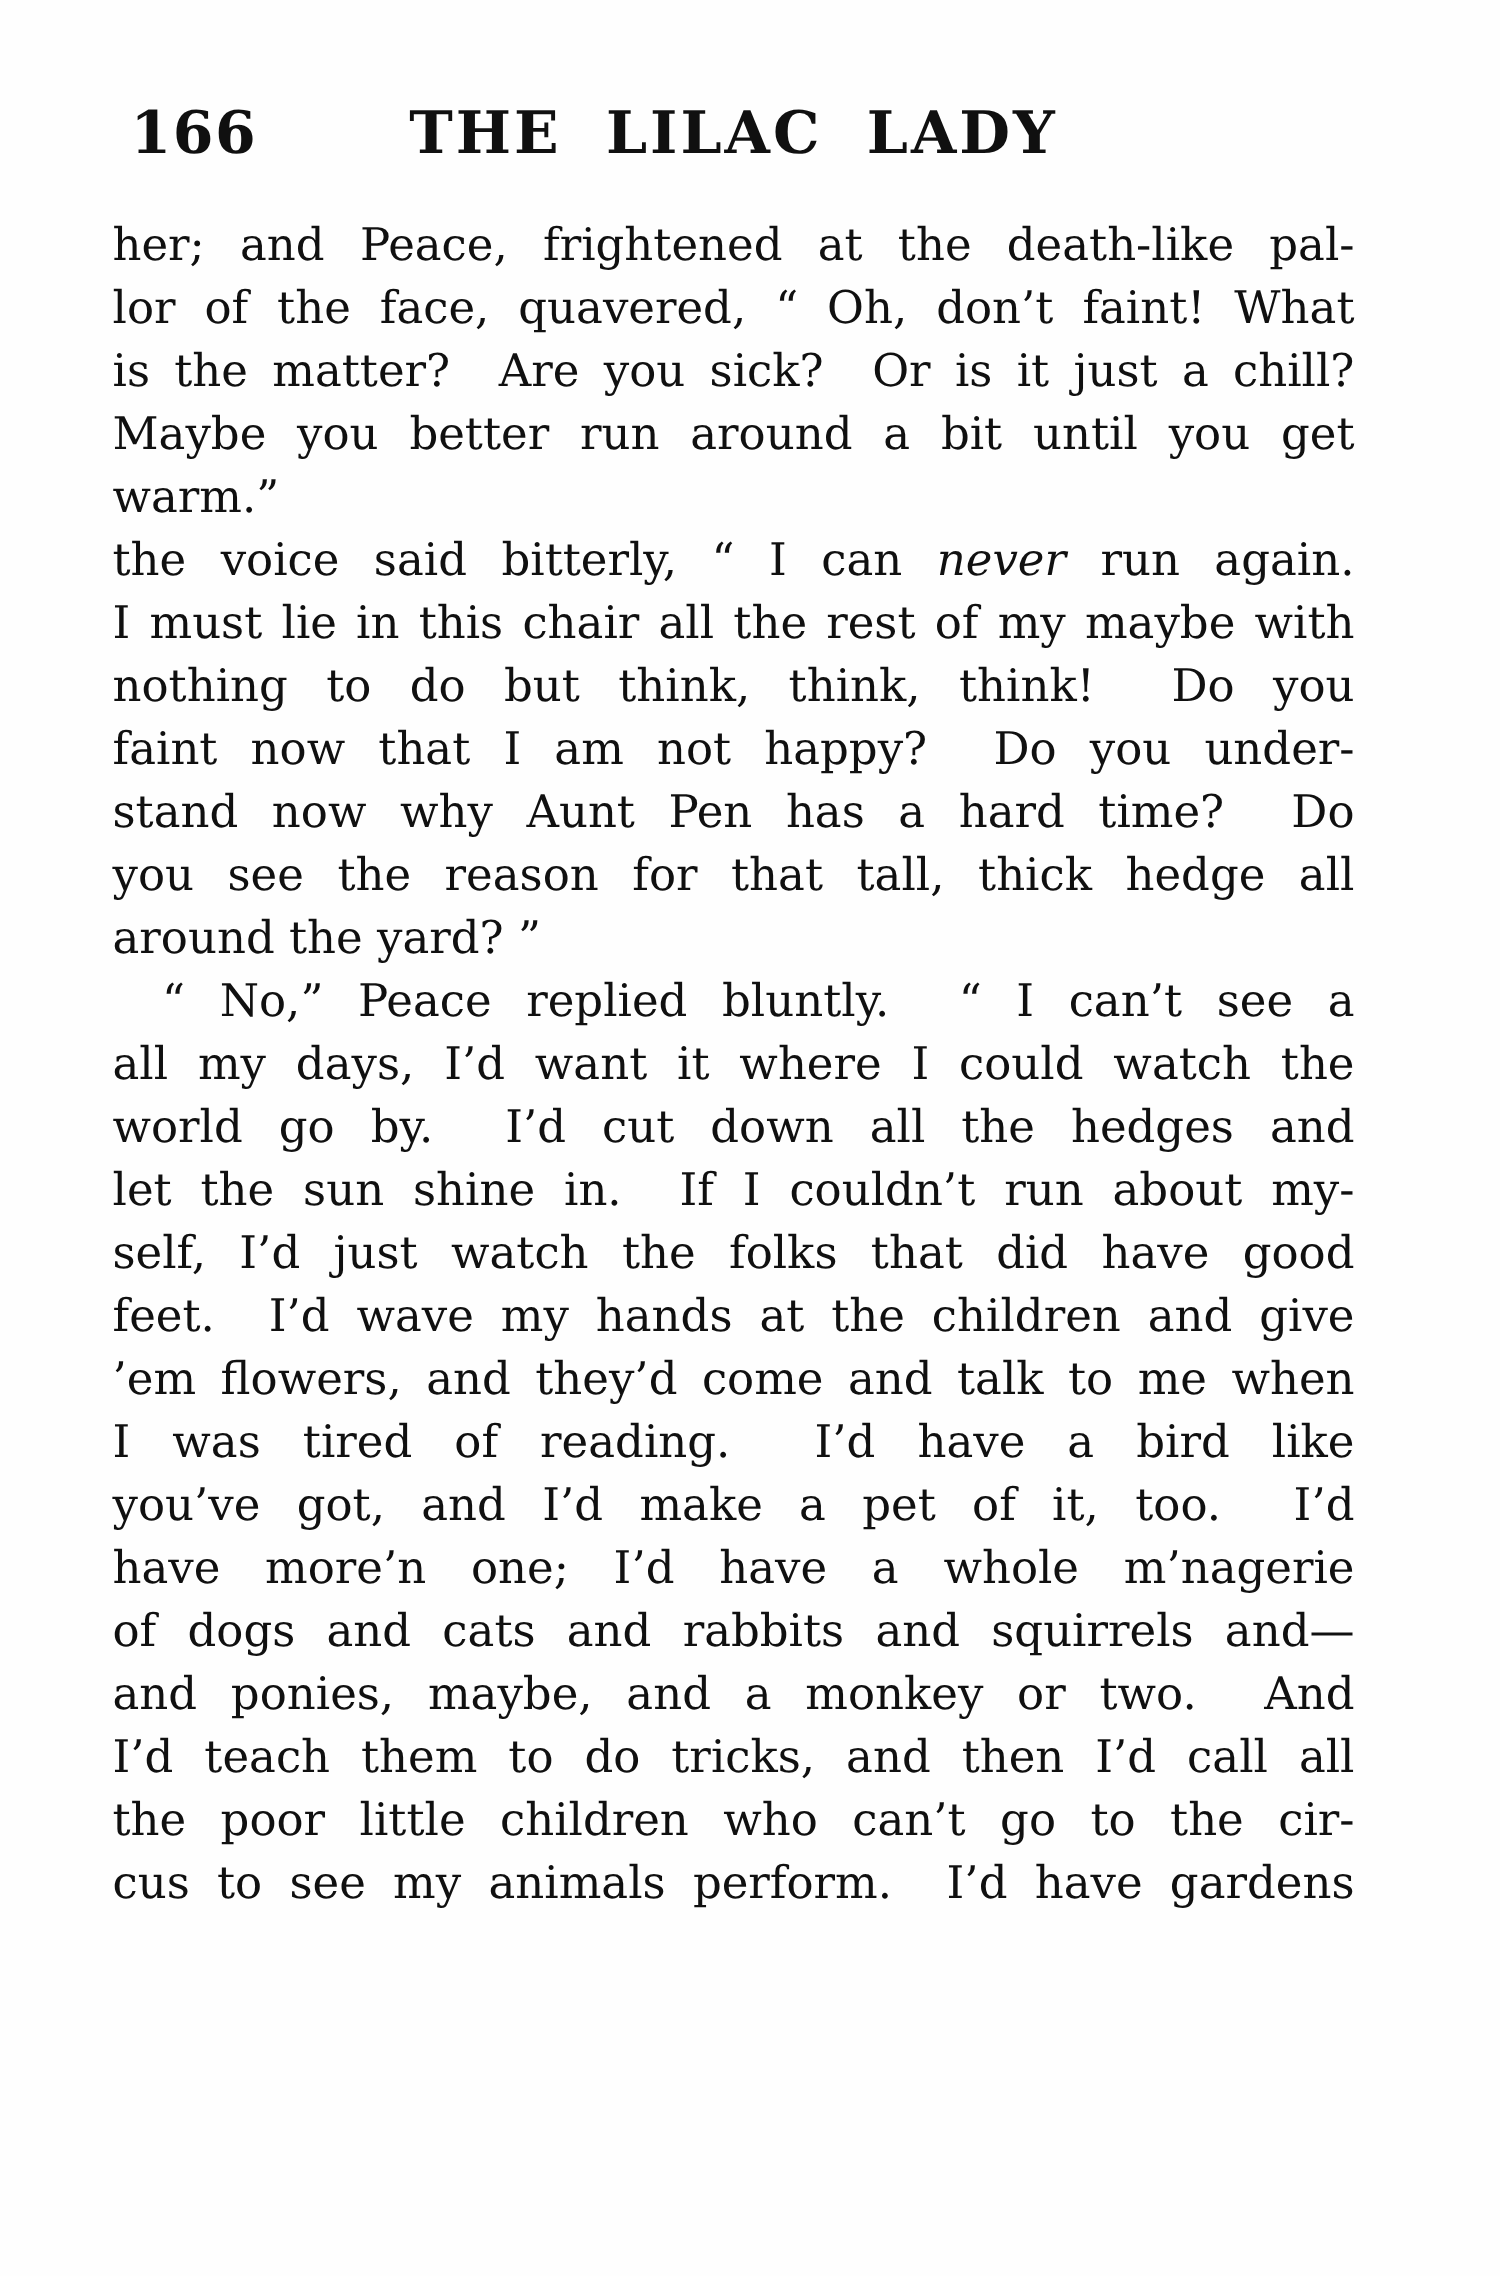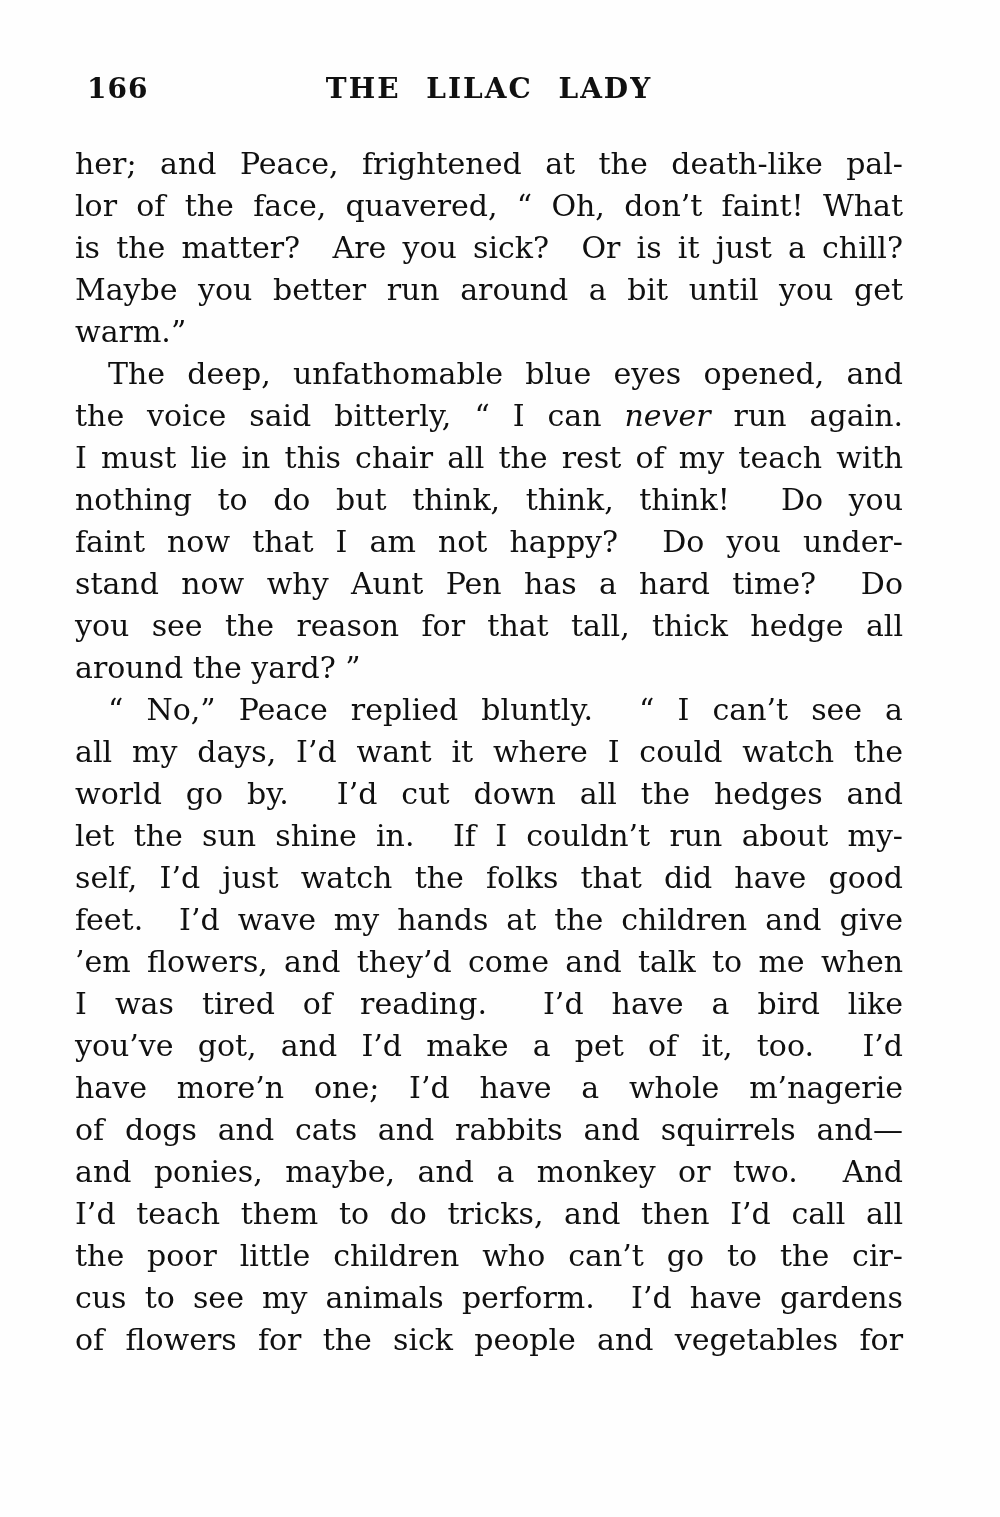--- a/index.html
+++ b/index.html
@@ -20,21 +20,21 @@
     color: var(--ink, #101010);
     background: var(--paper, #fefefe);
   }
   
   .running-head {
     position: absolute;
     top: 72px;
     left: 75px;
     width: 828px;
     height: 40px;
-    font-size: 28px;
+    font-size: 39px;
     font-weight: bold;
     line-height: 34px;
   }
   .folio {
     position: absolute;
     left: 12px;
     top: 0;
     letter-spacing: 1px;
   }
   .running-title {
@@ -84,23 +84,22 @@
   </header>
   <main class="body-text">
       <div class="paragraph">
         <div class="text-line"><span>her; and Peace, frightened at the death-like pal-</span></div>
         <div class="text-line"><span>lor of the face, quavered, “ Oh, don’t faint! What</span></div>
         <div class="text-line"><span>is the matter?  Are you sick?  Or is it just a chill?</span></div>
         <div class="text-line"><span>Maybe you better run around a bit until you get</span></div>
         <div class="text-line no-justify"><span>warm.”</span></div>
       </div>
       <div class="paragraph">
-        <div class="text-line indent"><span>The deep, unfathomable blue eyes opened, and</span></div>
         <div class="text-line"><span>the voice said bitterly, “ I can </span><i>never</i><span> run again.</span></div>
-        <div class="text-line"><span>I must lie in this chair all the rest of my teach with</span></div>
+        <div class="text-line"><span>I must lie in this chair all the rest of my maybe with</span></div>
         <div class="text-line"><span>nothing to do but think, think, think!  Do you</span></div>
         <div class="text-line"><span>faint now that I am not happy?  Do you under-</span></div>
         <div class="text-line"><span>stand now why Aunt Pen has a hard time?  Do</span></div>
         <div class="text-line"><span>you see the reason for that tall, thick hedge all</span></div>
         <div class="text-line no-justify"><span>around the yard? ”</span></div>
       </div>
       <div class="paragraph">
         <div class="text-line indent"><span>“ No,” Peace replied bluntly.  “ I can’t see a</span></div>
         <div class="text-line"><span>all my days, I’d want it where I could watch the</span></div>
         <div class="text-line"><span>world go by.  I’d cut down all the hedges and</span></div>
@@ -109,16 +108,15 @@
         <div class="text-line"><span>feet.  I’d wave my hands at the children and give</span></div>
         <div class="text-line"><span>’em flowers, and they’d come and talk to me when</span></div>
         <div class="text-line"><span>I was tired of reading.  I’d have a bird like</span></div>
         <div class="text-line"><span>you’ve got, and I’d make a pet of it, too.  I’d</span></div>
         <div class="text-line"><span>have more’n one; I’d have a whole m’nagerie</span></div>
         <div class="text-line"><span>of dogs and cats and rabbits and squirrels and—</span></div>
         <div class="text-line"><span>and ponies, maybe, and a monkey or two.  And</span></div>
         <div class="text-line"><span>I’d teach them to do tricks, and then I’d call all</span></div>
         <div class="text-line"><span>the poor little children who can’t go to the cir-</span></div>
         <div class="text-line"><span>cus to see my animals perform.  I’d have gardens</span></div>
-        <div class="text-line"><span>of flowers for the sick people and vegetables for</span></div>
       </div>
     </main>
 </div>
 
 </body></html>

